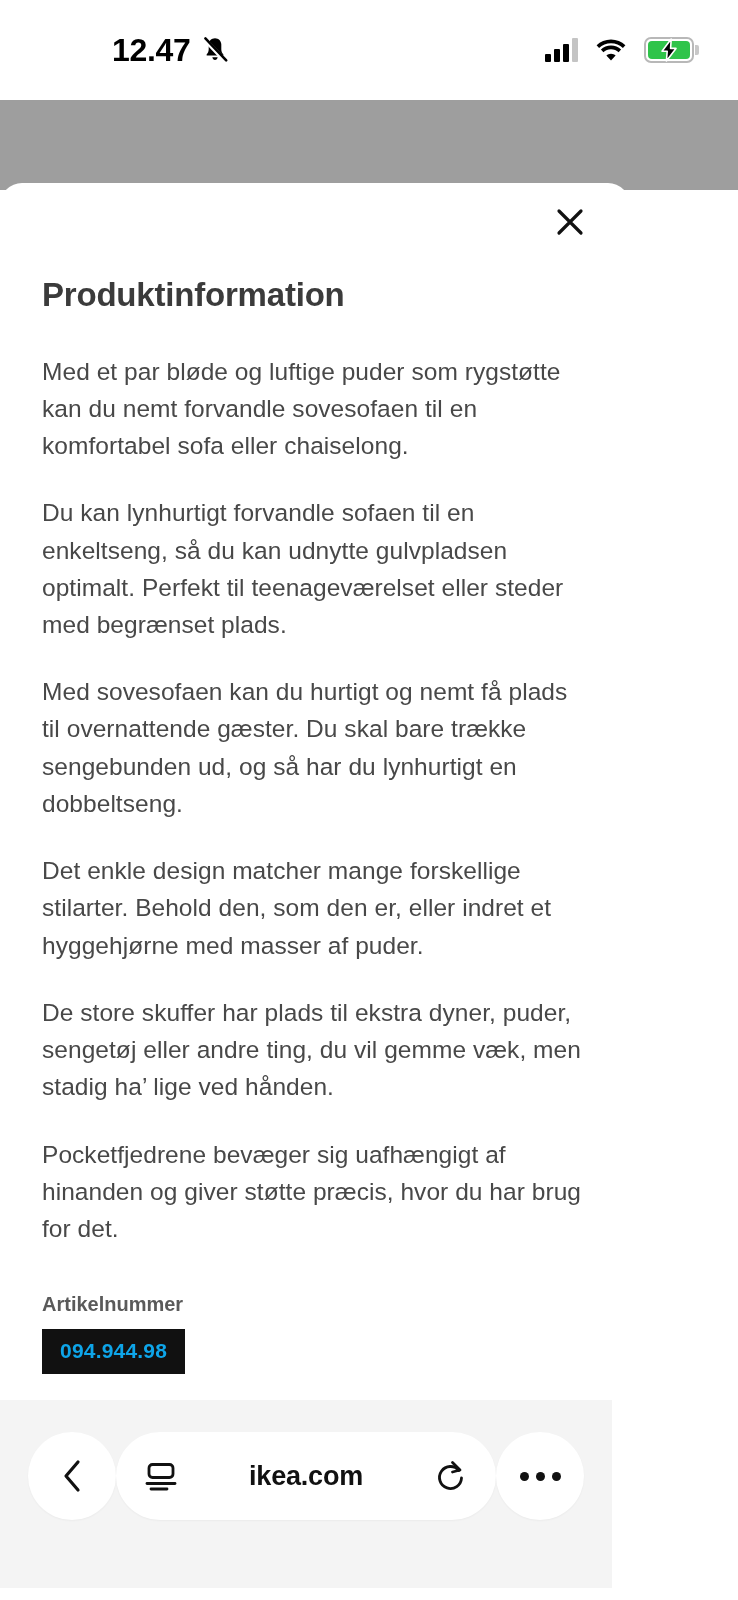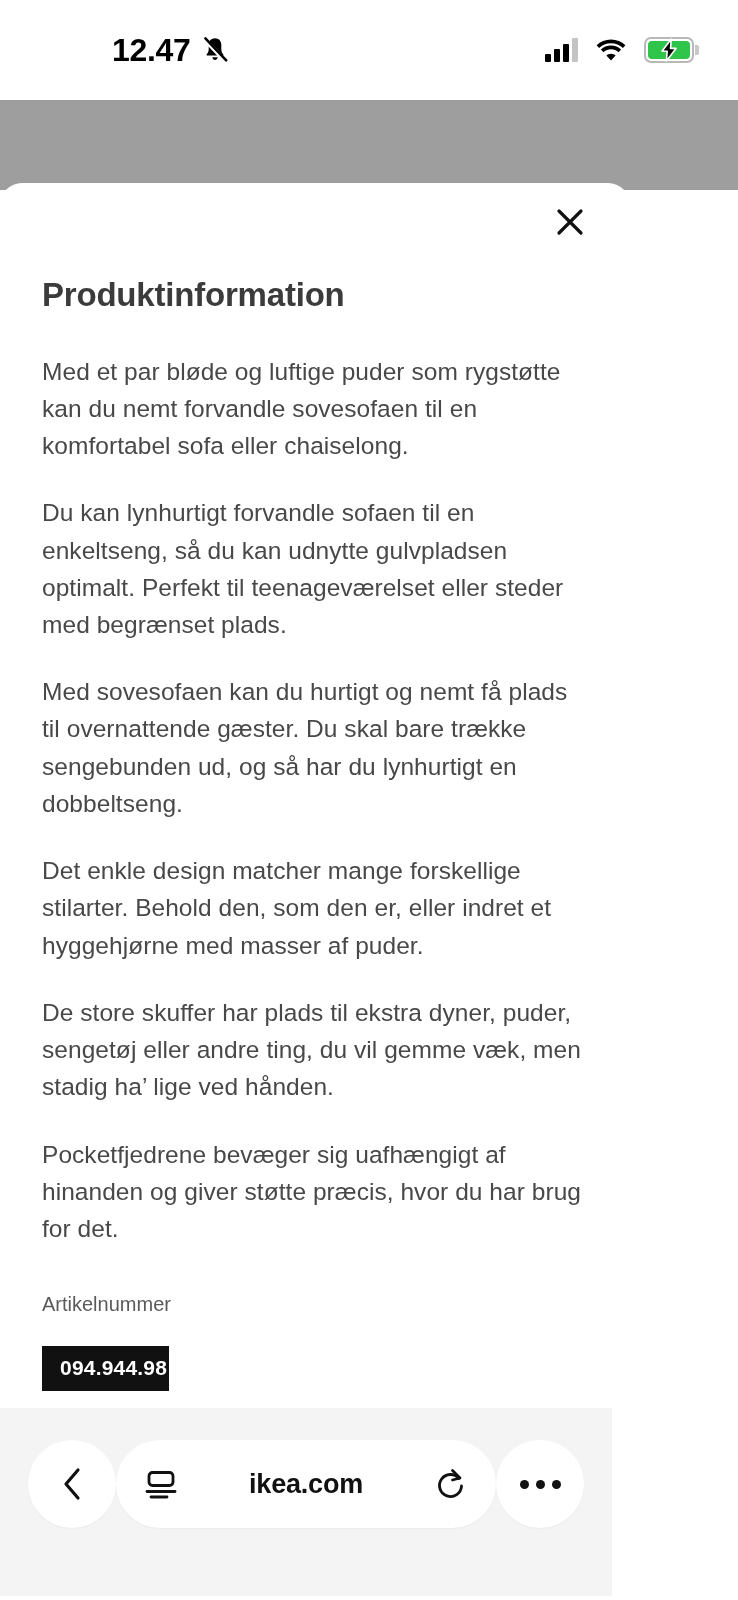--- a/index.html
+++ b/index.html
@@ -93,29 +93,29 @@
   }
   .para {
     font-size: 24.5px; line-height: 1.52;
     color: #484848; margin-bottom: 30px;
     letter-spacing: 0.05px;
   }
   .para:last-of-type { margin-bottom: 16px; }
 
   .artno-label {
     margin-top: 44px;
-    font-size: 20px; color: #5a5a5a; line-height: 1.3;
+    font-size: 20px; color: #5a5a5a; line-height: 1.3; font-weight: bold;
   }
   .artno-badge {
     display: inline-block;
-    margin-top: 29px;
-    background: #111111; color: #ffffff;
+    margin-top: 12px;
+    background: #111111; color: #0ea5e9;
     font-size: 21px; font-weight: bold;
     letter-spacing: 0.2px;
-    padding: 10px 2px 11px 18px;
+    padding: 10px 18px 11px 18px;
   }
 
   .divider {
     margin: 58px 0 0 0;
     height: 2px; width: 100%;
     background: #e4e4e4;
   }
 
   .accordion {
     display: flex; align-items: center; justify-content: space-between;
@@ -123,21 +123,21 @@
     cursor: pointer;
   }
   .accordion-label {
     font-size: 24px; font-weight: bold; color: #111111;
     letter-spacing: -0.1px;
   }
   .chevron-down { width: 30px; height: 18px; display: block; }
 
   
   .toolbar {
-    position: absolute; left: 0; bottom: 4px;
+    position: absolute; left: 0; bottom: 12px;
     width: 612px; height: 188px;
     background: #f4f4f4;
     display: flex; align-items: center;
     padding: 0 28px 36px 28px;
   }
   .tb-circle {
     width: 88px; height: 88px; border-radius: 50%;
     background: #ffffff;
     display: flex; align-items: center; justify-content: center;
     flex: 0 0 auto; border: none; cursor: pointer;

